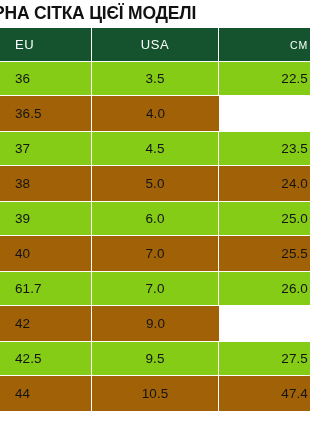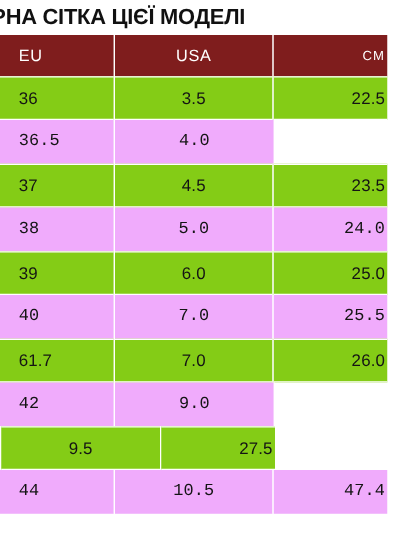--- a/index.html
+++ b/index.html
@@ -87,37 +87,36 @@
   
   .gutter {
     width: 1px;
     height: 100%;
     background: #ffffff;
     flex: 0 0 1px;
   }
 
   
   .row.header .cell {
-    background: #7f1d1d;
+    background: #14532d;
     color: #ffffff;
     font-size: 13px;
     letter-spacing: 0.6px;
   }
   .row.header .col-cm {
     font-size: 10.5px;
     letter-spacing: 0.8px;
   }
 
   
   .row.striped .cell {
     background: #84cc16;
   }
   .row.plain .cell {
-    background: #f0abfc;
-    font-family: Liberation Mono, monospace;
+    background: #a16207;
   }
 
   
   .row + .row {
     margin-top: 0;
   }
   .row.striped .cell {
     border-top: 1px solid #ffffff;
     border-bottom: 1px solid #ffffff;
   }
@@ -188,20 +187,21 @@
           <div class="gutter"></div>
           <div class="cell col-cm">26.0</div>
         </div>
         <div class="row plain">
           <div class="cell col-eu">42</div>
           <div class="gutter"></div>
           <div class="cell col-usa">9.0</div>
           <div class="gutter"></div>
         </div>
         <div class="row striped">
+          <div class="cell col-eu">42.5</div>
           <div class="gutter"></div>
           <div class="cell col-usa">9.5</div>
           <div class="gutter"></div>
           <div class="cell col-cm">27.5</div>
         </div>
         <div class="row plain">
           <div class="cell col-eu">44</div>
           <div class="gutter"></div>
           <div class="cell col-usa">10.5</div>
           <div class="gutter"></div>

